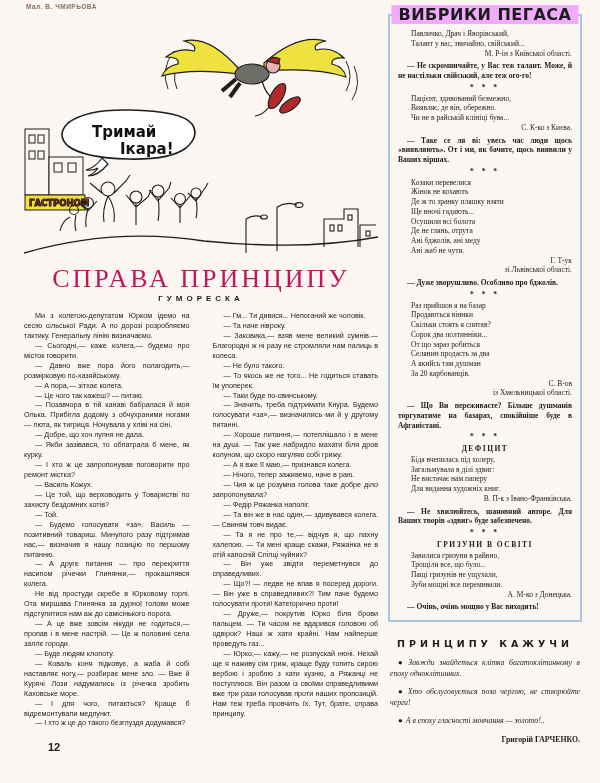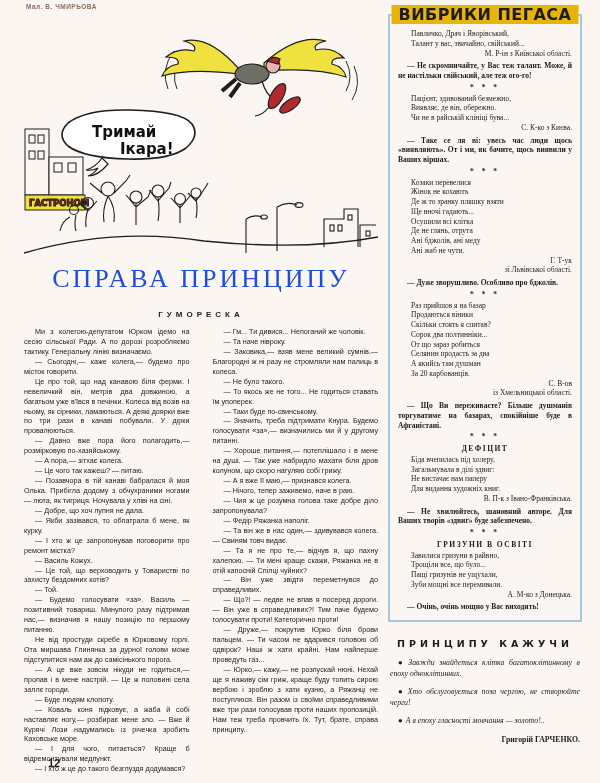--- a/index.html
+++ b/index.html
@@ -7,35 +7,35 @@
   body {
     width:600px; height:783px; position:relative; overflow:hidden;
     background:#fbf6f1; color:#1c1c1c;
     font-family:"Liberation Sans", sans-serif;
   }
   
   .left-block { position:absolute; left:24px; top:3px; width:354px; }
   .credit { font-size:6.5px; font-weight:bold; color:#8d6e60; letter-spacing:.5px; margin:0 0 1px 2px; }
   svg.cartoon { display:block; width:354px; height:246px; }
   .story-title {
-    font-family:"Liberation Serif", serif; font-weight:400; color:#1d4ed8;
-    font-size:26px; letter-spacing:3px; text-align:center; margin:7px 0 16px;
+    font-family:"Liberation Serif", serif; font-weight:400; color:#be185d;
+    font-size:26px; letter-spacing:3px; text-align:center; margin:7px 0 0;
     white-space:nowrap;
   }
   .story-subtitle { font-size:8px; font-weight:bold; letter-spacing:4px; text-align:center; margin:0 0 8px; }
   .cols { display:flex; gap:23px; height:452px; overflow:hidden; }
   .col { width:170px; font-size:7.2px; line-height:1.38; text-align:justify; font-weight:500; }
   .para { margin:0; text-indent:11px; }
   .pagenum { position:absolute; left:24px; bottom:10px; font-weight:bold; font-size:11px; }
   
   .sidebar { position:absolute; left:388px; top:14px; width:194px; }
   .pegasus-box { border:2px solid #a9c6e0; padding:13px 8px 6px; position:relative; }
   .pegasus-title {
     position:absolute; top:-11px; left:50%; transform:translateX(-50%);
-    background:#eab308; padding:0 7px; white-space:nowrap;
+    background:#f0abfc; padding:0 7px; white-space:nowrap;
     font-family:"DejaVu Sans", sans-serif; font-size:16px; font-weight:bold; letter-spacing:.5px;
   }
   .pegasus-content { font-family:"Liberation Serif", serif; font-size:7.5px; line-height:1.3; }
   .poem-line { margin-left:13px; }
   .attr { text-align:right; }
   .reply { font-weight:bold; text-indent:9px; text-align:justify; margin:3px 0 2px; }
   .sep { text-align:center; font-weight:bold; letter-spacing:3px; margin:2px 0 1px; }
   .p-title { text-align:center; font-weight:bold; letter-spacing:1.5px; margin:2px 0 1px; }
   .korotko { margin-top:16px; padding:0 2px; }
   .korotko-title { text-align:center; font-weight:bold; letter-spacing:4px; font-size:9.5px; margin:0 0 9px; font-family:"DejaVu Sans", sans-serif; }
@@ -122,32 +122,32 @@
     </g>
   </svg>
 
   <h1 class="story-title">СПРАВА ПРИНЦИПУ</h1>
   <div class="story-subtitle">ГУМОРЕСКА</div>
 
   <div class="cols">
     <div class="col">
         <p class="para">Ми з колегою-депутатом Юрком ідемо на сесію сільської Ради. А по дорозі розробляємо тактику. Генеральну лінію визначаємо.</p>
         <p class="para">— Сьогодні,— каже колега,— будемо про місток говорити.</p>
-        <p class="para">Це про той, що над канавою біля ферми. І невеличкий він, метрів два довжиною, а багатьом уже в'ївся в печінки. Колеса від возів на ньому, як сірники, ламаються. А деякі доярки вже по три рази в канаві побували. У дірки провалюються.</p>
         <p class="para">— Давно вже пора його полагодить,— розмірковую по-хазяйському.</p>
         <p class="para">— А пора,— зітхає колега.</p>
         <p class="para">— Це чого так кажеш? — питаю.</p>
         <p class="para">— Позавчора в тій канаві бабралася й моя Олька. Прибігла додому з обчухраними ногами — люта, як тигриця. Ночувала у хліві на сіні.</p>
         <p class="para">— Добре, що хоч лупня не дала.</p>
         <p class="para">— Якби зазівався, то обпатрала б мене, як курку.</p>
         <p class="para">— І хто ж це запропонував поговорити про ремонт містка?</p>
         <p class="para">— Василь Кожух.</p>
         <p class="para">— Це той, що верховодить у Товаристві по захисту бездомних котів?</p>
         <p class="para">— Той.</p>
         <p class="para">— Будемо голосувати «за». Василь — позитивний товариш. Минулого разу підтримав нас,— визначив я нашу позицію по першому питанню.</p>
+        <p class="para">— А друге питання — про перекриття насипом річечки Глинянки,— прокашлявся колега.</p>
         <p class="para">Не від простуди скребе в Юрковому горлі. Ота миршава Глинянка за дурної голови може підступитися нам аж до самісінького порога.</p>
         <p class="para">— А це вже зовсім нікуди не годиться,— пропав і в мене настрій. — Це ж половині села заллє городи.</p>
         <p class="para">— Буде людям клопоту.</p>
         <p class="para">— Коваль коня підковує, а жаба й собі наставляє ногу,— розбирає мене зло. — Вже й Курячі Лози надумались із річечка зробить Каховське море.</p>
         <p class="para">— І для чого, питається? Краще б відремонтували медпункт.</p>
         <p class="para">— І хто ж це до такого безглуздя додумався?</p>
       </div>
     <div class="col">
         <p class="para">— Гм... Ти дивися... Непоганий же чоловік.</p>
         <p class="para">— Та наче нівроку.</p>
@@ -185,21 +185,21 @@
         <div class="poem-line">Пацієнт, здивований безмежно,</div>
         <div class="poem-line">Виявляє, де він, обережно.</div>
         <div class="poem-line">Чи не в райській клініці бува...</div>
         <div class="attr">С. К-ко з Києва.</div>
         <p class="reply">— Таке се ля ві: увесь час люди щось «виявляють». От і ми, як бачите, щось виявили у Ваших віршах.</p>
         <div class="sep">* * *</div>
         <div class="poem-line">Козаки перевелися</div>
         <div class="poem-line">Жінок не кохають</div>
         <div class="poem-line">Де ж то зранку пляшку взяти</div>
         <div class="poem-line">Ще вночі гадають...</div>
-        <div class="poem-line">Осушили всі клітка</div>
+        <div class="poem-line">Осушили всі болота</div>
         <div class="poem-line">Де не глянь, отрута</div>
         <div class="poem-line">Ані бджолів, ані меду</div>
         <div class="poem-line">Ані жаб не чути.</div>
         <div class="attr">Г. Т-ук</div>
         <div class="attr">зі Львівської області.</div>
         <p class="reply">— Дуже зворушливо. Особливо про бджолів.</p>
         <div class="sep">* * *</div>
         <div class="poem-line">Раз прийшов я на базар</div>
         <div class="poem-line">Продаються віники</div>
         <div class="poem-line">Скільки стоять я спитав?</div>

